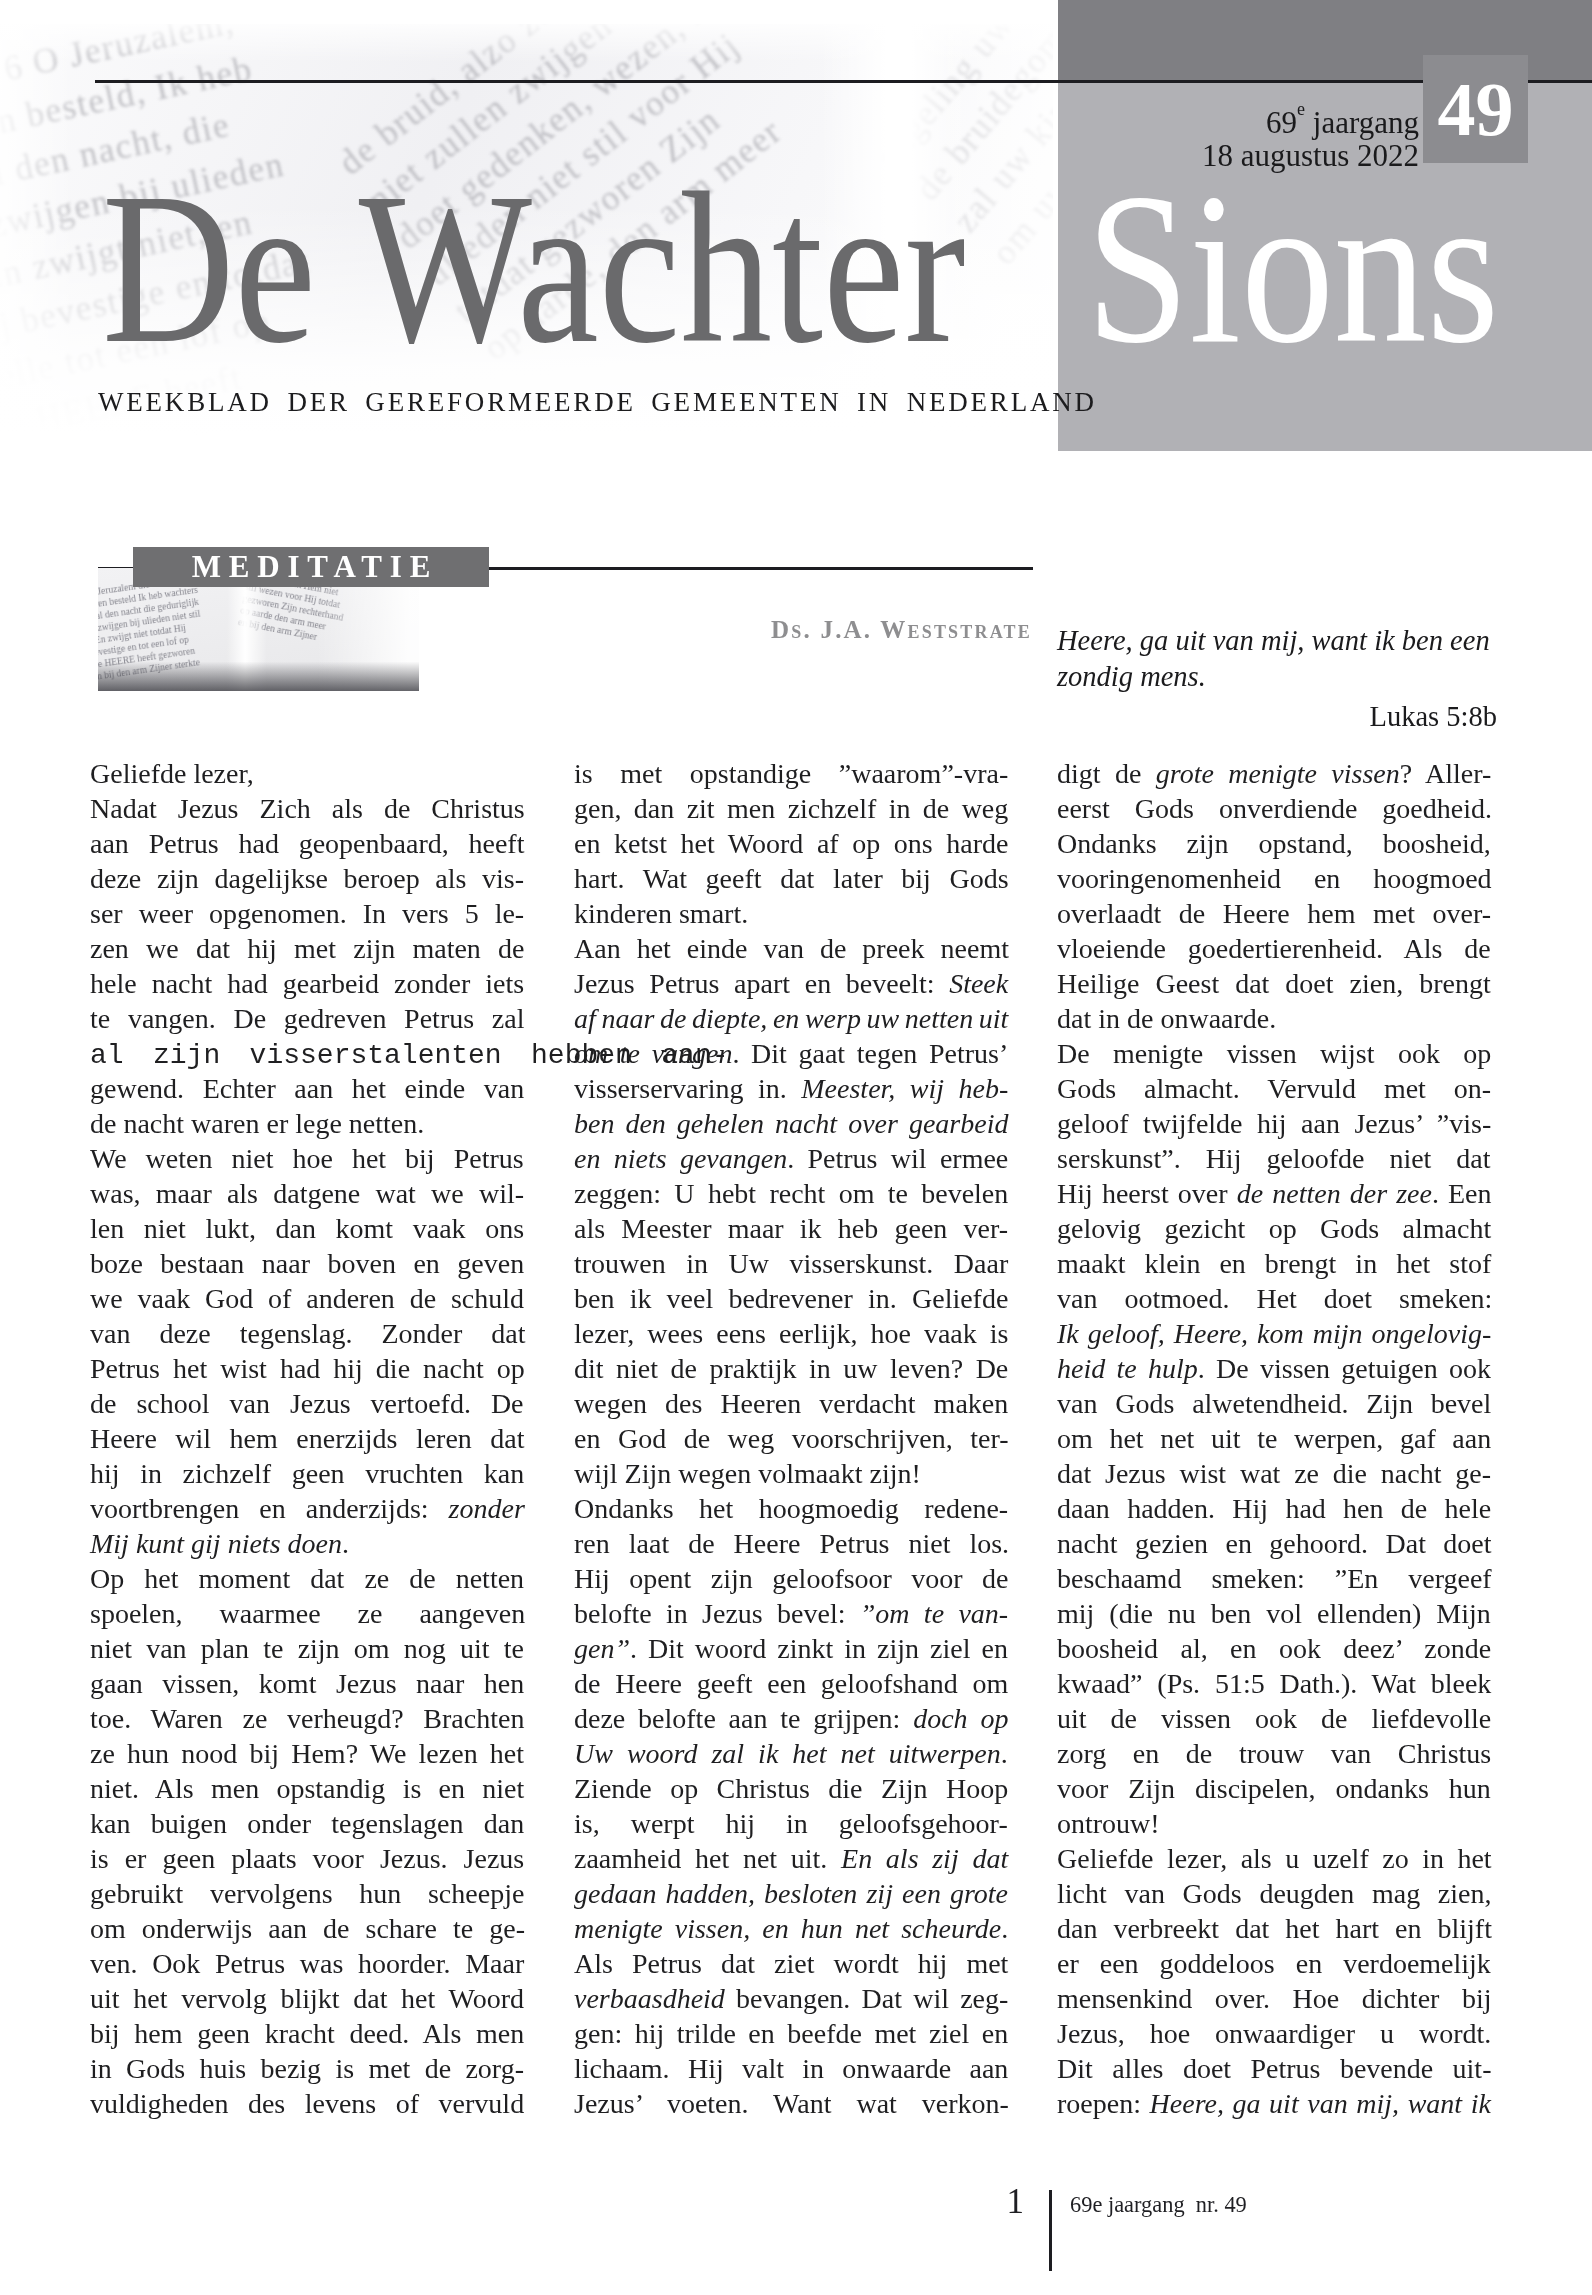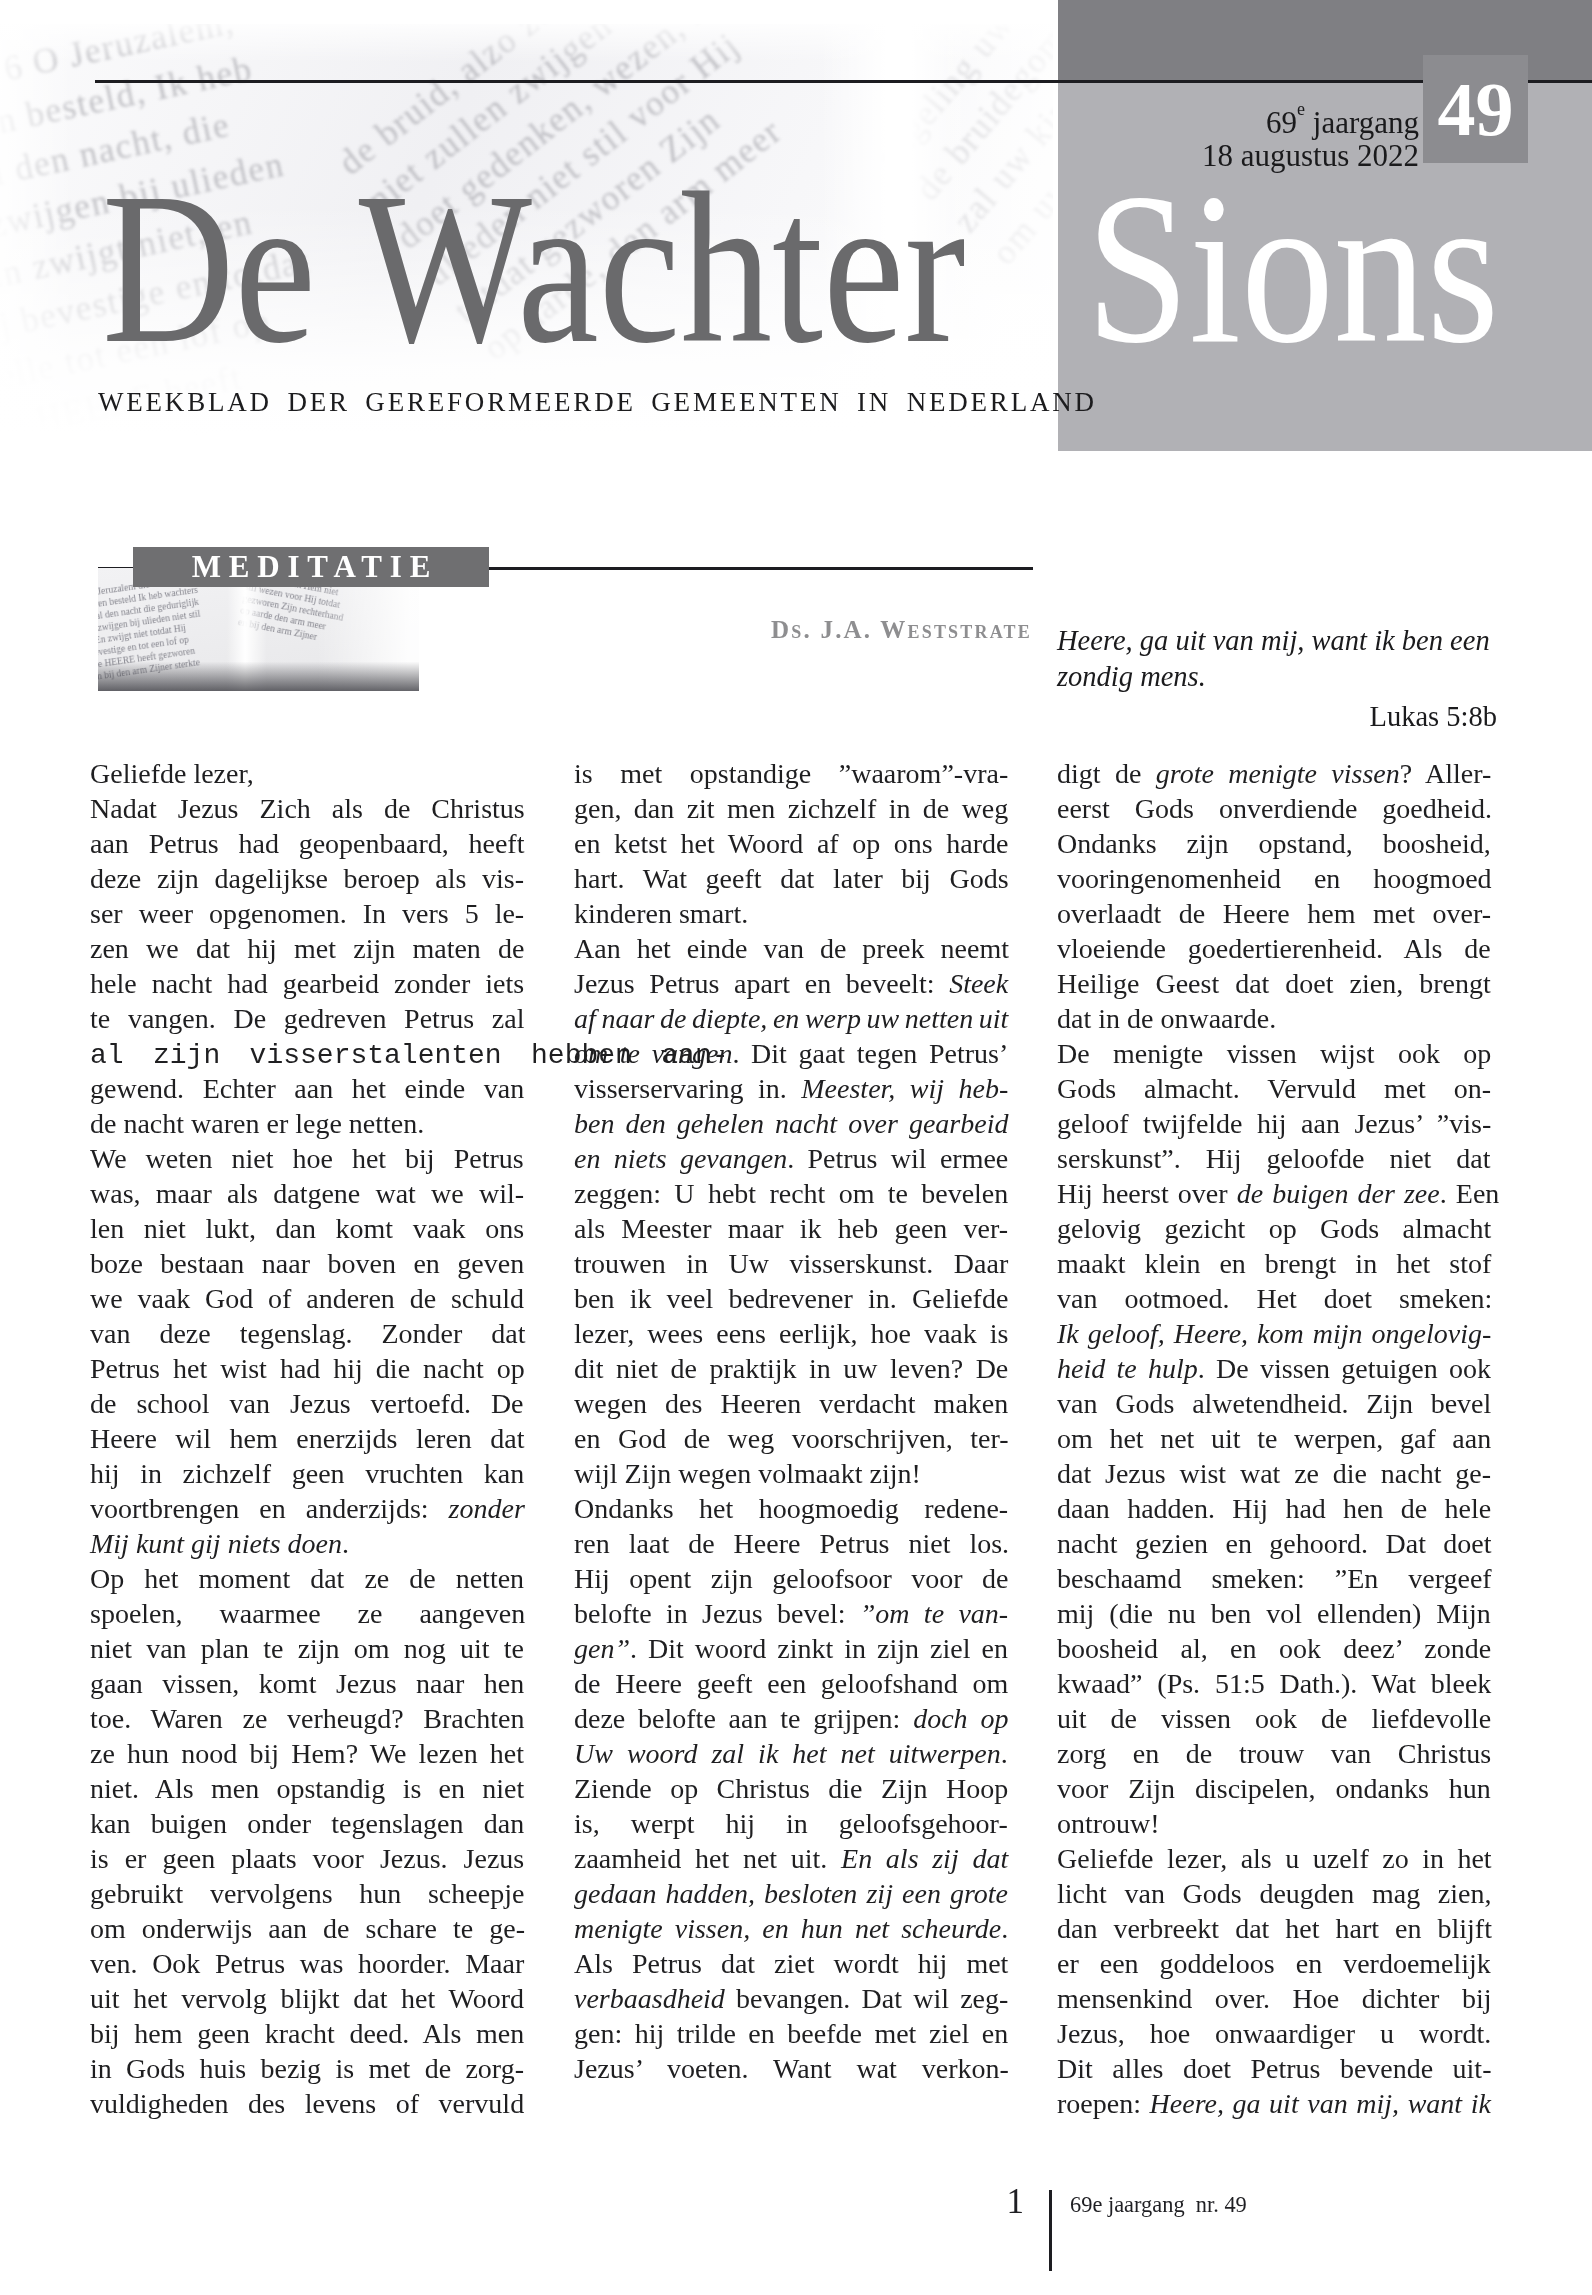--- a/index.html
+++ b/index.html
@@ -194,36 +194,37 @@
     <div class="bl"><span class="ls" style="word-spacing: 5.8px;"><span>deze belofte aan te grijpen: </span><i>doch op</i></span></div>
     <div class="bl"><span class="ls" style="word-spacing: 7px;"><i>Uw woord zal ik het net uitwerpen</i><span>.</span></span></div>
     <div class="bl"><span class="ls" style="word-spacing: 11.4px;"><span>Ziende op Christus die Zijn Hoop</span></span></div>
     <div class="bl"><span class="ls" style="word-spacing: 24px;"><span>is, werpt hij in geloofsgehoor-</span></span></div>
     <div class="bl"><span class="ls" style="word-spacing: 6.7px;"><span>zaamheid het net uit. </span><i>En als zij dat</i></span></div>
     <div class="bl"><span class="ls" style="word-spacing: 2.1px;"><i>gedaan hadden, besloten zij een grote</i></span></div>
     <div class="bl"><span class="ls" style="word-spacing: 5.1px;"><i>menigte vissen, en hun net scheurde</i><span>.</span></span></div>
     <div class="bl"><span class="ls" style="word-spacing: 12px;"><span>Als Petrus dat ziet wordt hij met</span></span></div>
     <div class="bl"><span class="ls" style="word-spacing: 4.2px;"><i>verbaasdheid</i><span> bevangen. Dat wil zeg-</span></span></div>
     <div class="bl"><span class="ls" style="word-spacing: 5.5px;"><span>gen: hij trilde en beefde met ziel en</span></span></div>
+    <div class="bl"><span class="ls" style="word-spacing: 11.3px;"><span>lichaam. Hij valt in onwaarde aan</span></span></div>
     <div class="bl"><span class="ls" style="word-spacing: 18px;"><span>Jezus’ voeten. Want wat verkon-</span></span></div>
   </div>
 <div class="abs col" id="col2">
     <div class="bl"><span class="ls" style="word-spacing: 7.4px;"><span>digt de </span><i>grote menigte vissen</i><span>? Aller-</span></span></div>
     <div class="bl"><span class="ls" style="word-spacing: 18px;"><span>eerst Gods onverdiende goedheid.</span></span></div>
     <div class="bl"><span class="ls" style="word-spacing: 23px;"><span>Ondanks zijn opstand, boosheid,</span></span></div>
     <div class="bl"><span class="ls" style="word-spacing: 26px;"><span>vooringenomenheid en hoogmoed</span></span></div>
     <div class="bl"><span class="ls" style="word-spacing: 10.6px;"><span>overlaadt de Heere hem met over-</span></span></div>
     <div class="bl"><span class="ls" style="word-spacing: 15px;"><span>vloeiende goedertierenheid. Als de</span></span></div>
     <div class="bl"><span class="ls" style="word-spacing: 9px;"><span>Heilige Geest dat doet zien, brengt</span></span></div>
     <div class="bl"><span class="ls"><span>dat in de onwaarde.</span></span></div>
     <div class="bl"><span class="ls" style="word-spacing: 16.4px;"><span>De menigte vissen wijst ook op</span></span></div>
     <div class="bl"><span class="ls" style="word-spacing: 21px;"><span>Gods almacht. Vervuld met on-</span></span></div>
     <div class="bl"><span class="ls" style="word-spacing: 7.5px;"><span>geloof twijfelde hij aan Jezus’ ”vis-</span></span></div>
     <div class="bl"><span class="ls" style="word-spacing: 18px;"><span>serskunst”. Hij geloofde niet dat</span></span></div>
-    <div class="bl"><span class="ls" style="word-spacing: 2.1px;"><span>Hij heerst over </span><i>de buigen der zee</i><span>. Een</span></span></div>
+    <div class="bl"><span class="ls" style="word-spacing: 2.1px;"><span>Hij heerst over </span><i>de netten der zee</i><span>. Een</span></span></div>
     <div class="bl"><span class="ls" style="word-spacing: 16.4px;"><span>gelovig gezicht op Gods almacht</span></span></div>
     <div class="bl"><span class="ls" style="word-spacing: 12px;"><span>maakt klein en brengt in het stof</span></span></div>
     <div class="bl"><span class="ls" style="word-spacing: 20px;"><span>van ootmoed. Het doet smeken:</span></span></div>
     <div class="bl"><span class="ls" style="word-spacing: 2px;"><i>Ik geloof, Heere, kom mijn ongelovig-</i></span></div>
     <div class="bl"><span class="ls" style="word-spacing: 4.3px;"><i>heid te hulp</i><span>. De vissen getuigen ook</span></span></div>
     <div class="bl"><span class="ls" style="word-spacing: 10.8px;"><span>van Gods alwetendheid. Zijn bevel</span></span></div>
     <div class="bl"><span class="ls" style="word-spacing: 9.6px;"><span>om het net uit te werpen, gaf aan</span></span></div>
     <div class="bl"><span class="ls" style="word-spacing: 6.8px;"><span>dat Jezus wist wat ze die nacht ge-</span></span></div>
     <div class="bl"><span class="ls" style="word-spacing: 10.3px;"><span>daan hadden. Hij had hen de hele</span></span></div>
     <div class="bl"><span class="ls" style="word-spacing: 10.4px;"><span>nacht gezien en gehoord. Dat doet</span></span></div>

